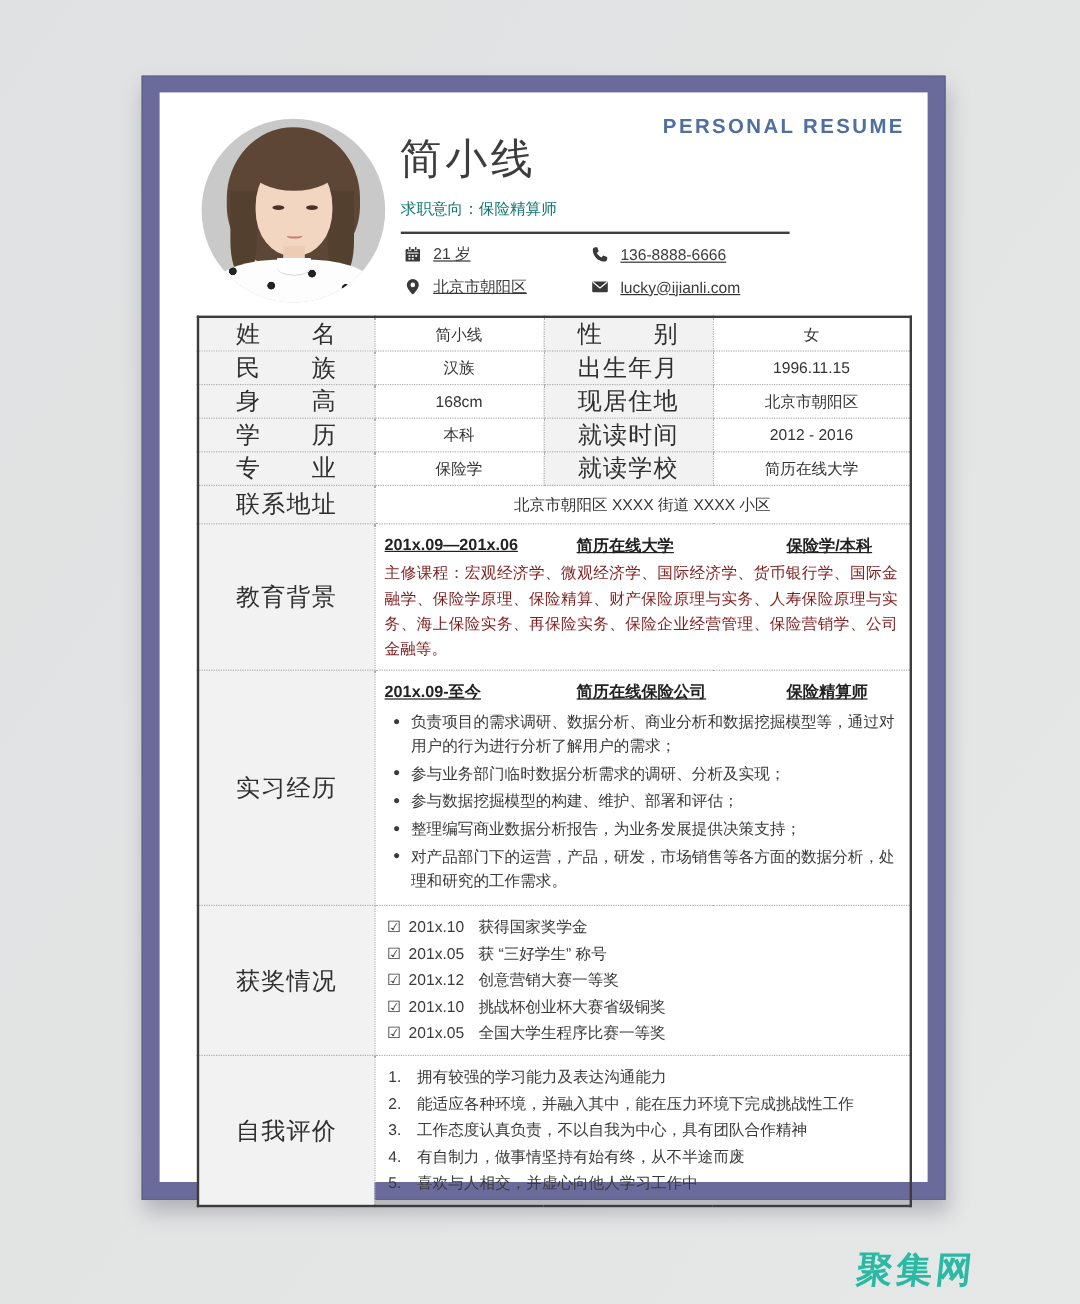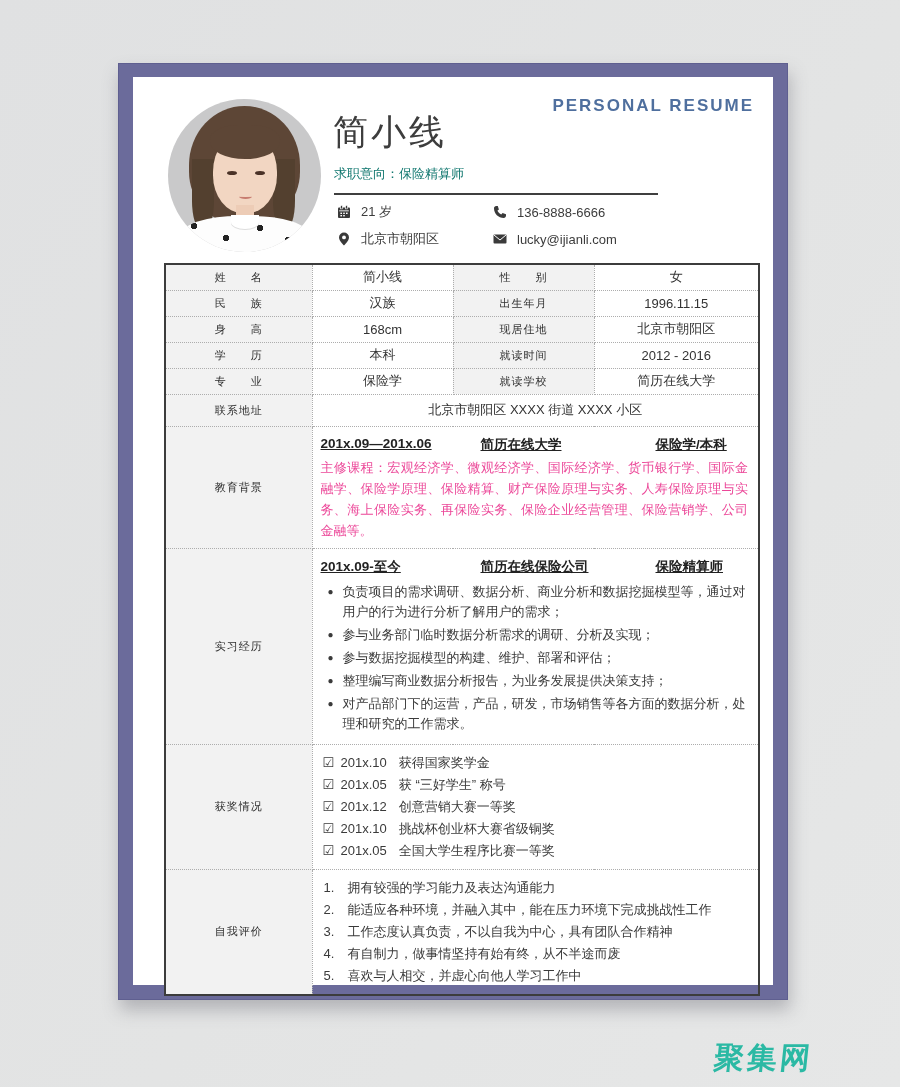--- a/index.html
+++ b/index.html
@@ -33,21 +33,21 @@
   .intention {
     position:absolute; left:201px; top:88px;
     font-size:13px; color:#0f766e;
   }
   .head-divider {
     position:absolute; left:201px; top:116px; width:324px; height:0;
     border-top:2px solid #3f3f3f;
   }
   .contacts {
     position:absolute; left:204px; top:126px;
-    display:grid; grid-template-columns:156px auto; grid-column-gap:0; grid-row-gap:9px;
+    display:grid; grid-template-columns:156px auto; grid-column-gap:0; grid-row-gap:9px;text-decoration:underline;
   }
   .contact-item { display:flex; align-items:center; font-size:13px; color:#3c3c3c; }
   .contact-item .cicon { width:14px; height:14px; margin-right:10px; flex:0 0 14px; }
   .cicon svg { display:block; width:14px; height:14px; }
   
   .avatar {
     position:absolute; left:35px; top:22px; width:153px; height:153px;
     border-radius:50%; background:#c9c9ca; overflow:hidden;
   }
   .avatar .hair {
@@ -81,29 +81,29 @@
   
   table.resume-table {
     position:absolute; left:31px; top:186px; width:594px;
     border-collapse:collapse; table-layout:fixed;
     border:2px solid #3c3c3c;
     font-size:13px; color:#333;
   }
   .resume-table td { border:1px dotted #adadad; vertical-align:middle; }
   td.lbl {
     background:#f2f2f2; text-align:center;
-    font-size:11px; color:#2f2f2f; letter-spacing:1px;
+    font-size:20px; color:#2f2f2f; letter-spacing:1px;
   }
   td.val { text-align:center; font-size:13px; color:#333; }
   .row-info td { height:26px; }
   .row-addr td { height:32px; }
   td.section-content { padding:7px 10px 7px 6px; vertical-align:middle; }
   .sec-head { display:flex; font-weight:bold; font-size:13.5px; color:#222; padding:2px 0 3px 2px;text-decoration:underline; }
   .sec-head .h1 { width:160px; } .sec-head .h2 { width:175px; }
-  .sec-body { font-size:13px; line-height:21px; color:#ec4899; padding-left:2px; text-align:justify; }
+  .sec-body { font-size:13px; line-height:21px; color:#7f1d1d; padding-left:2px; text-align:justify; }
   ul.bullets { list-style:none; margin-top:2px; }
   ul.bullets li { display:flex; font-size:13px; line-height:20px; color:#3a3a3a; margin:3px 0; }
   ul.bullets li .blt { flex:0 0 24px; text-align:center; font-size:10px; line-height:20px; }
   ul.awards { list-style:none; }
   ul.awards li { display:flex; font-size:13px; line-height:22px; color:#3a3a3a; }
   ul.awards li .chk { flex:0 0 22px; padding-left:4px; font-size:13px; }
   ul.awards li .adate { margin-right:12px; }
   ol.self-list { list-style:none; counter-reset:item; }
   ol.self-list li { counter-increment:item; display:flex; font-size:13px; line-height:22px; color:#3a3a3a; }
   ol.self-list li::before { content:counter(item) "."; flex:0 0 24px; padding-left:5px; }

